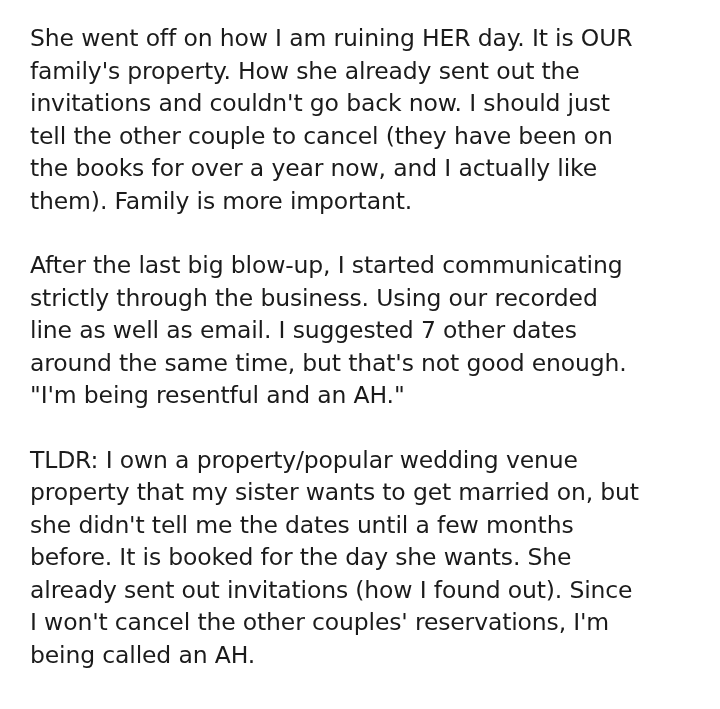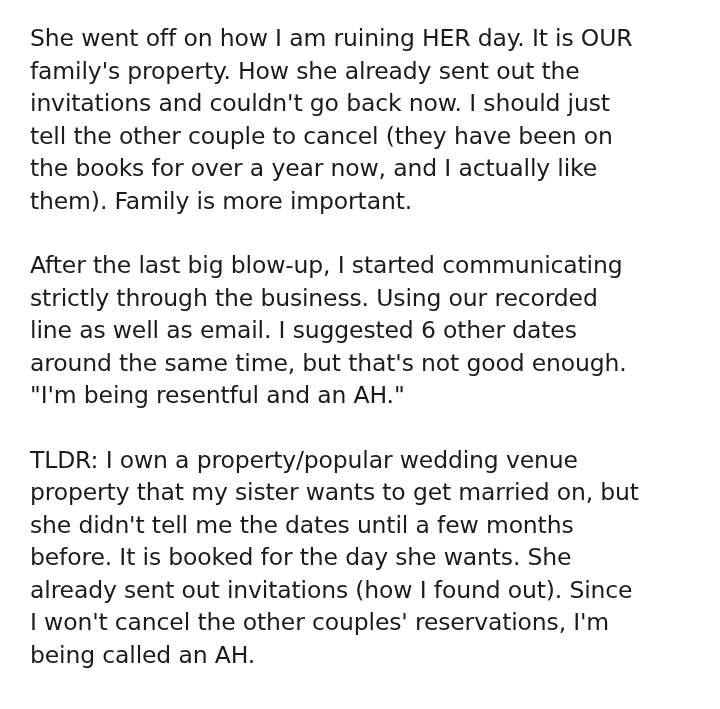--- a/index.html
+++ b/index.html
@@ -32,15 +32,15 @@
   }
   .paragraph:last-child {
     margin-bottom: 16px;
   }
 </style>
 </head>
 <body>
 
 <div class="page">
   <p class="paragraph">She went off on how I am ruining HER day. It is OUR family's property. How she already sent out the invitations and couldn't go back now. I should just tell the other couple to cancel (they have been on the books for over a year now, and I actually like them). Family is more important.</p>
-  <p class="paragraph">After the last big blow-up, I started communicating strictly through the business. Using our recorded line as well as email. I suggested 6 other dates around the same time, but that's not good enough. "I'm being resentful and an AH."</p>
+  <p class="paragraph">After the last big blow-up, I started communicating strictly through the business. Using our recorded line as well as email. I suggested 7 other dates around the same time, but that's not good enough. "I'm being resentful and an AH."</p>
   <p class="paragraph">TLDR: I own a property/popular wedding venue property that my sister wants to get married on, but she didn't tell me the dates until a few months before. It is booked for the day she wants. She already sent out invitations (how I found out). Since I won't cancel the other couples' reservations, I'm being called an AH.</p>
 </div>
 
 </body></html>

